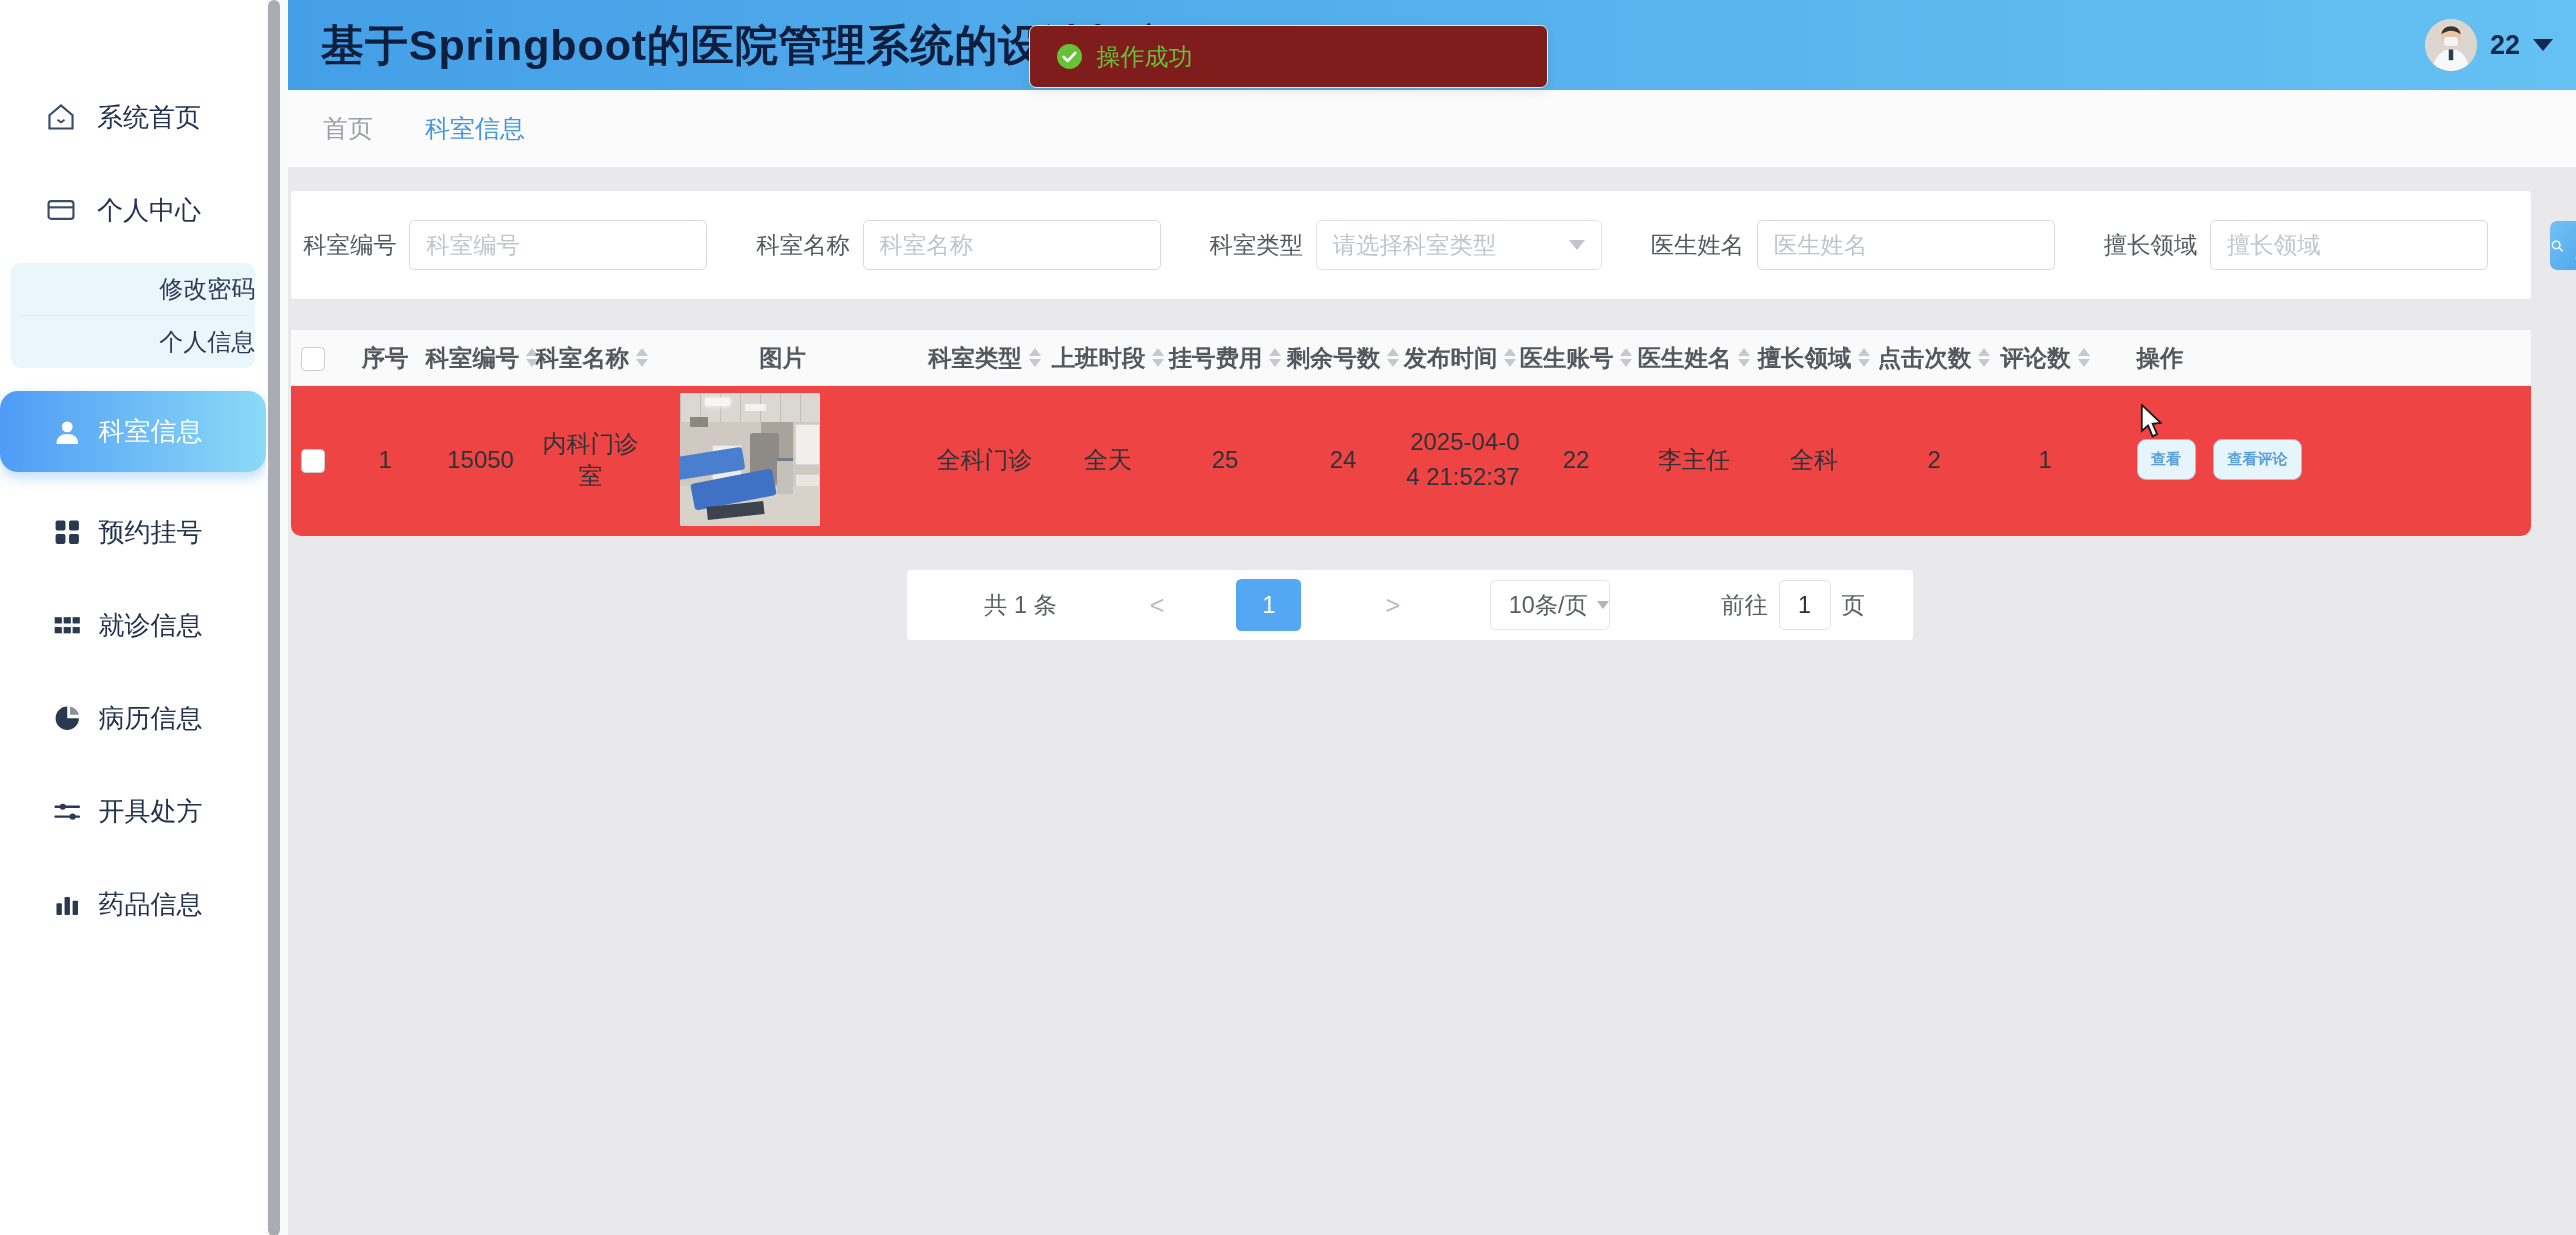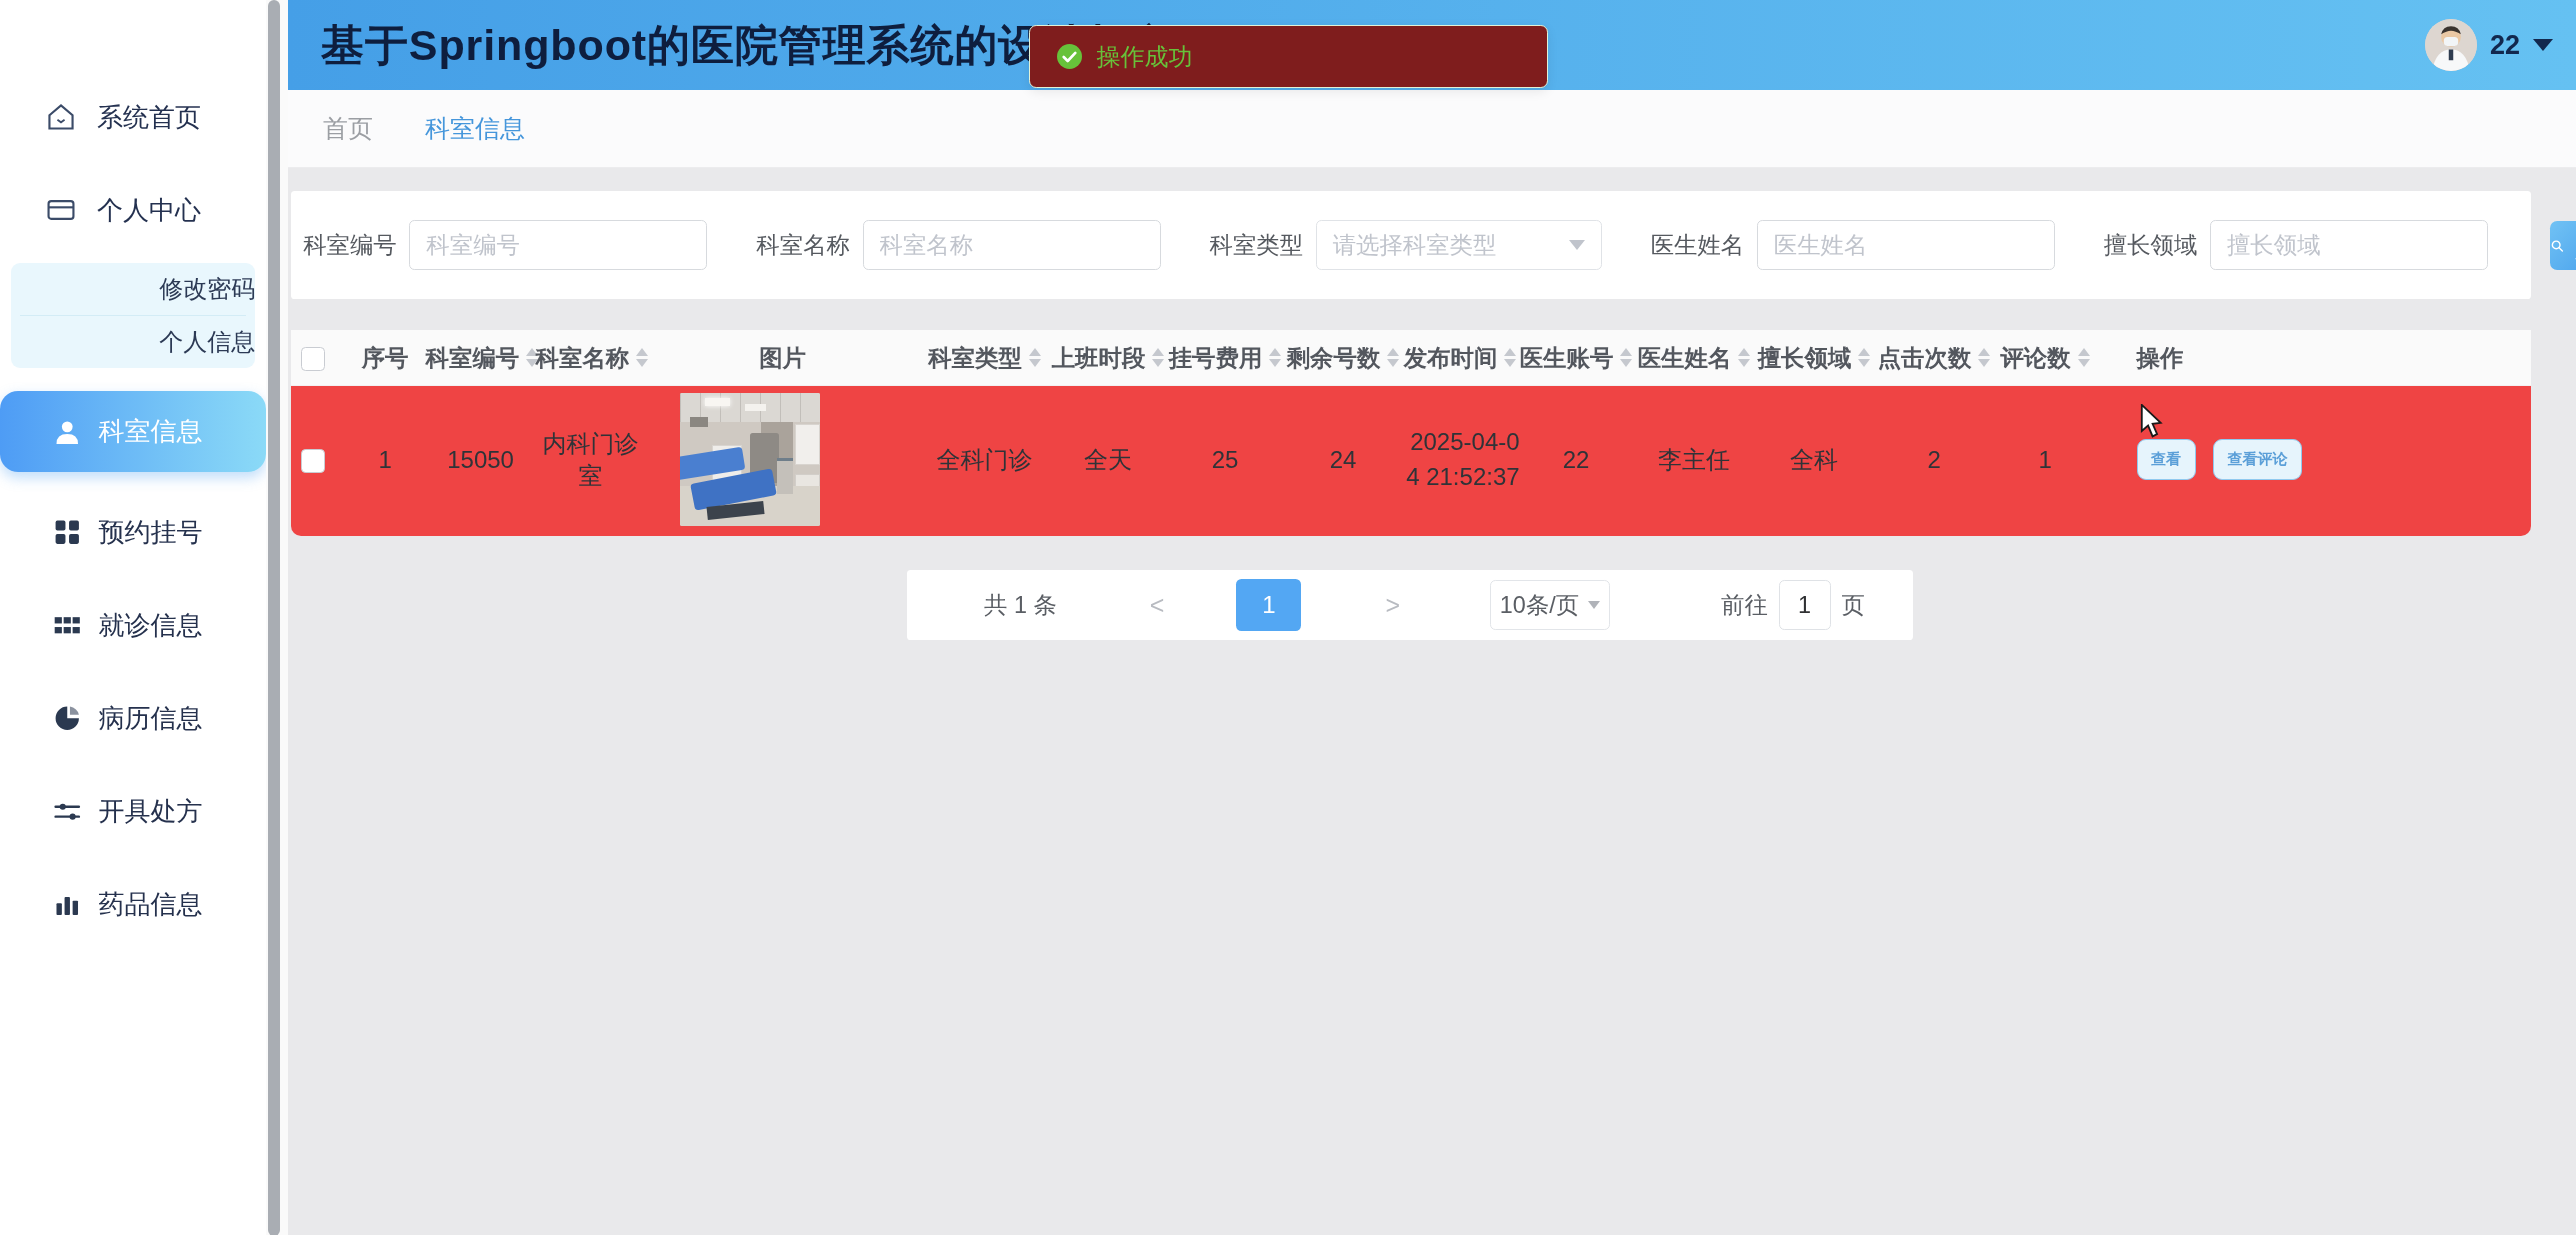--- a/index.html
+++ b/index.html
@@ -91,21 +91,21 @@
   .room .base { position:absolute; top:111px; left:27px; width:57px; height:12.6px; background:#3c434c; transform:rotate(-6deg); }
   
   .pager { width:1006px; height:70px; background:#fff; border-radius:3.6px; margin-top:34px; margin-left:620px;
     display:flex; align-items:center; font-size:23.4px; color:#5a5e64; }
   .p-total { margin-left:77px; }
   .p-prev { margin-left:93px; color:#b8bbc1; font-size:25px; cursor:pointer; }
   .p-num { margin-left:72px; width:65px; height:52px; background:#53a7f3; color:#fff; border-radius:5.4px;
     display:flex; align-items:center; justify-content:center; font-size:24px; cursor:pointer; }
   .p-next { margin-left:84px; color:#b8bbc1; font-size:25px; cursor:pointer; }
   .p-size { margin-left:90px; width:120px; height:50px; border:1.8px solid #e2e5e9; border-radius:5.4px;
-    display:flex; align-items:center; justify-content:center; gap:9px; cursor:pointer; }
+    display:flex; align-items:center; justify-content:flex-end; gap:9px; cursor:pointer; }
   .p-size .chev { border-left-width:6.3px; border-right-width:6.3px; border-top-width:8px; border-top-color:#b0b3b9; }
   .p-goto { margin-left:111px; }
   .p-goto-input { margin-left:10.8px; width:52px; height:50px; border:1.8px solid #dfe2e6; border-radius:5.4px; text-align:center;
     font-size:23.4px; color:#303133; outline:none; font-family:inherit; }
   .p-goto-suffix { margin-left:10.8px; }
   
   .cursor { position:absolute; left:2140px; top:404px; z-index:30; pointer-events:none; }
 </style>
 </head>
 <body>

